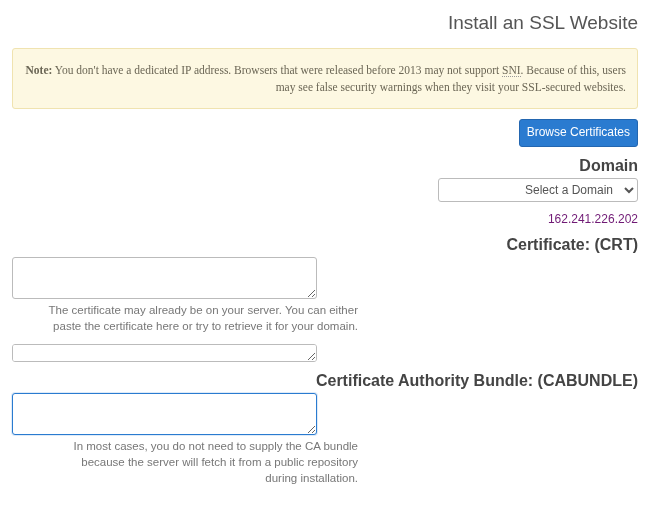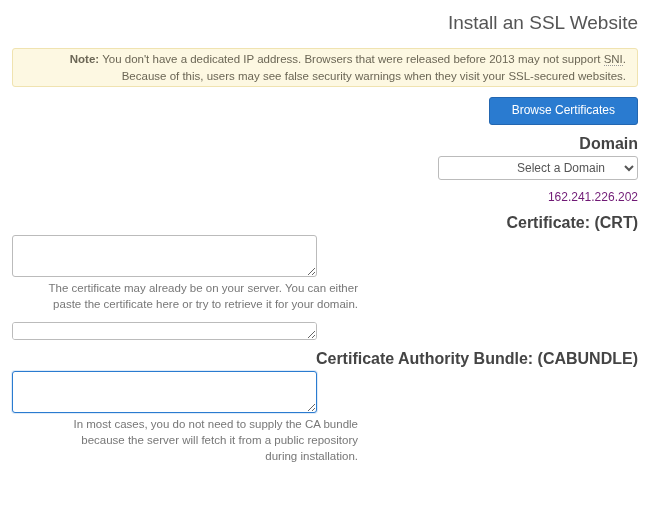--- a/index.html
+++ b/index.html
@@ -15,34 +15,35 @@
   h1 {
     font-size: 19px;
     font-weight: 400;
     color: #555;
     margin: 0 0 14px 0;
   }
   .note-box {
     background: #fdf8e2;
     border: 1px solid #f0e3b0;
     border-radius: 3px;
-    padding: 2px 11px;
+    padding: 13px 11px;
     font-size: 11.5px;
     color: #6b6655;
     line-height: 1.45;
     margin-bottom: 10px;
+    font-family: Liberation Serif, serif;
   }
   .note-box strong { font-weight: 700; }
   .abbr {
     border-bottom: 1px dotted #999;
     cursor: help;
   }
   .btn {
     display: inline-block;
-    padding: 5px 22px;
+    padding: 5px 7px;
     border-radius: 3px;
     font-size: 12px;
     cursor: pointer;
     border: 1px solid transparent;
     line-height: 1.3;
   }
   .btn-primary {
     background: #2a7bd0;
     color: #fff;
     border-color: #2366b0;
@@ -50,21 +51,21 @@
   .field-group { margin-top: 10px; }
   .label {
     font-weight: 700;
     color: #444;
     font-size: 16px;
     display: block;
     margin-bottom: 3px;
   }
   select.input {
     width: 200px;
-    padding: 3px 16px;
+    padding: 3px 8px;
     border: 1px solid #bbb;
     border-radius: 3px;
     font-size: 12px;
     color: #555;
     background: #fff;
     height: 24px;
   }
   .static-value {
     color: #701a75;
     font-size: 12px;

